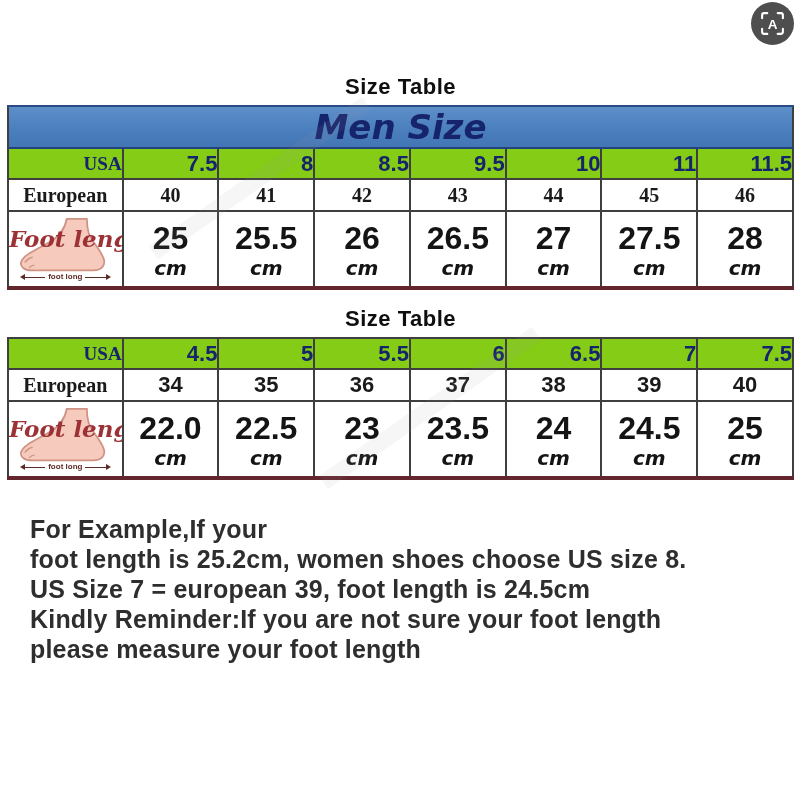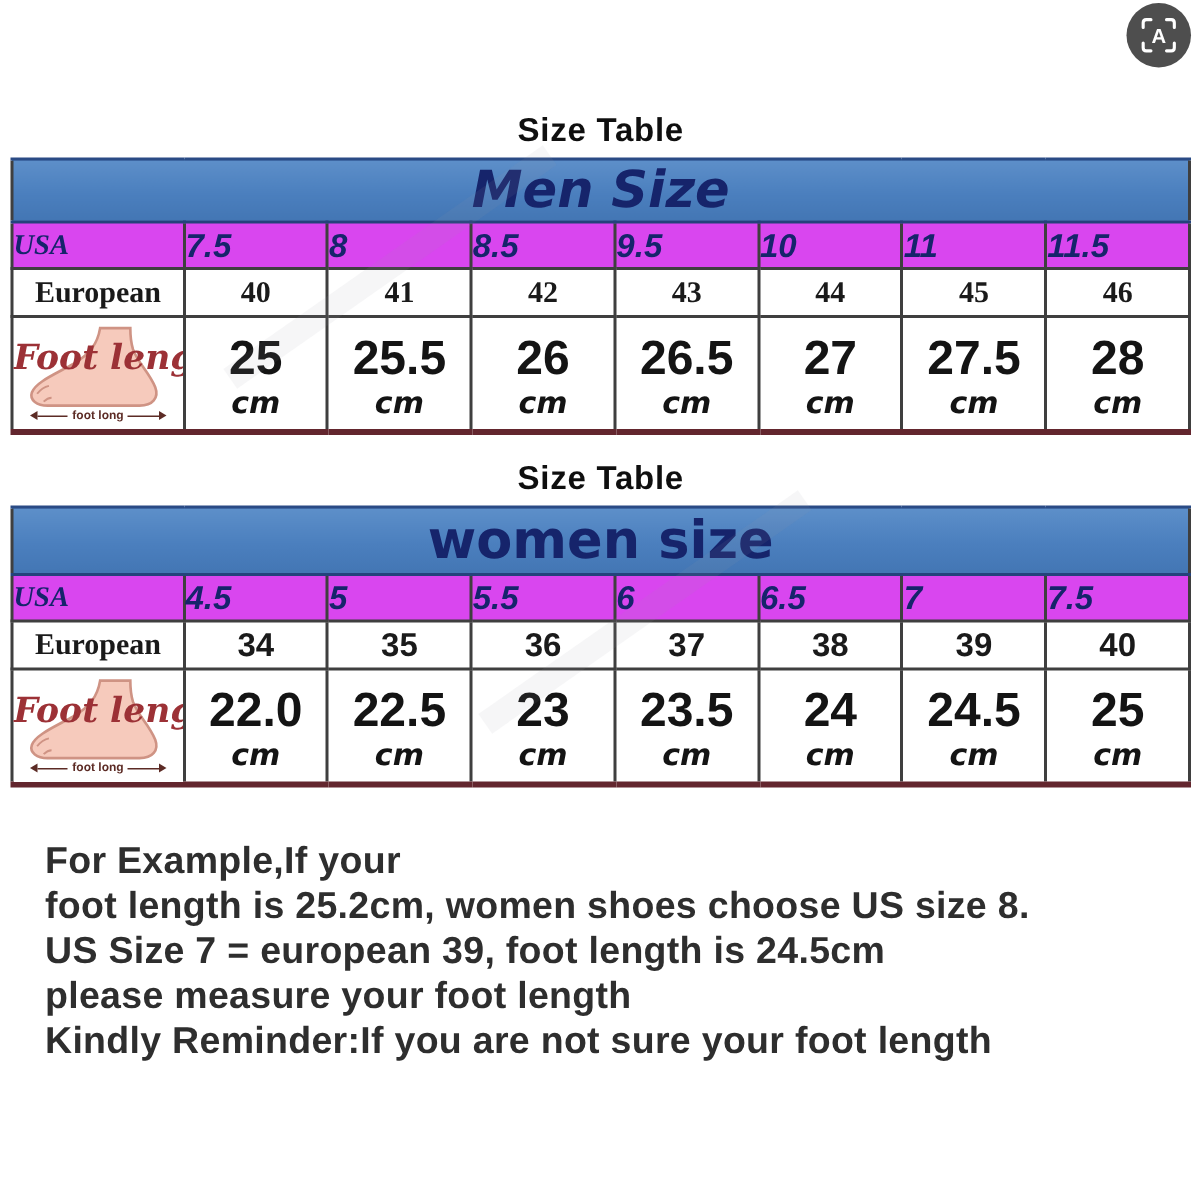--- a/index.html
+++ b/index.html
@@ -15,22 +15,22 @@
   .section-title{margin:0;text-align:center;font-weight:bold;font-size:22px;color:#0f0f0f;letter-spacing:.5px;}
   .title-gap{margin-top:16px;}
   table.size{width:787px;margin:5px auto 0;border-collapse:collapse;table-layout:fixed;
              border:2px solid #3f3f3f;}
   table.size td,table.size th{padding:0;}
   .band{background:linear-gradient(180deg,#5d8fc9 0%,#4b7fbe 55%,#4376b4 100%);
         border-top:2px solid #2a4b85;border-bottom:2px solid #24427c;
         text-align:center;color:#16246b;}
   .men-band{font-style:italic;font-weight:bold;font-size:34px;height:40px;font-family:"DejaVu Sans",sans-serif;}
   .women-band{font-weight:600;font-size:35px;height:43px;font-family:"DejaVu Sans",sans-serif;}
-  .usa-row th,.usa-row td{background:#d946ef;border:2px solid #3f3f3f;color:#16246b;
-        text-align:left;height:29px;font-weight:bold;font-size:22px;font-style:italic;}
+  .usa-row th,.usa-row td{background:#84cc16;border:2px solid #3f3f3f;color:#16246b;
+        text-align:right;height:29px;font-weight:bold;font-size:22px;}
   .usa-row th{font-family:"Liberation Serif",serif;font-size:19px;}
   .euro-row th,.euro-row td{background:#fff;border:2px solid #3f3f3f;color:#1a1a1a;
         text-align:center;height:30px;font-weight:bold;}
   .euro-row th{font-family:"Liberation Serif",serif;font-size:20px;}
   .euro-serif td{font-family:"Liberation Serif",serif;font-size:20px;}
   .euro-sans td{font-family:"Liberation Sans",sans-serif;font-size:22px;margin-top:36px;}
   .foot-row th,.foot-row td{border:2px solid #3f3f3f;border-bottom:4px solid #63262e;
         height:74px;text-align:center;background:#fff;vertical-align:middle;}
   .foot-num{font-weight:bold;font-size:32px;color:#141414;line-height:1.2;}
   .foot-unit{font-style:italic;font-weight:bold;font-size:20px;color:#141414;line-height:1.05;
@@ -157,23 +157,20 @@
       <col style="width:14.6%">
         <col style="width:12.2%">
         <col style="width:12.2%">
         <col style="width:12.2%">
       <col style="width:12.2%">
         <col style="width:12.2%">
         <col style="width:12.2%">
         <col style="width:12.2%">
     </colgroup>
     <tbody>
-        <tr>
-      <td colspan="8" class="band women-band">women size</td>
-    </tr>
     <tr class="usa-row">
       <th>USA</th>
       <td>4.5</td>
       <td>5</td>
       <td>5.5</td>
       <td>6</td>
       <td>6.5</td>
       <td>7</td>
       <td>7.5</td>
     </tr>
@@ -231,17 +228,17 @@
         <div class="foot-unit">cm</div>
           </td>
     </tr>
   </tbody>
     </table>
 
   <div class="notes">
     <p>For Example,If your</p>
     <p>foot length is 25.2cm, women shoes choose US size 8.</p>
     <p>US Size 7 = european 39, foot length is 24.5cm</p>
+    <p>Kindly Reminder:If you are not sure your foot length</p>
     <p>please measure your foot length</p>
-    <p>Kindly Reminder:If you are not sure your foot length</p>
   </div>
 
 </div>
 
 </body></html>

